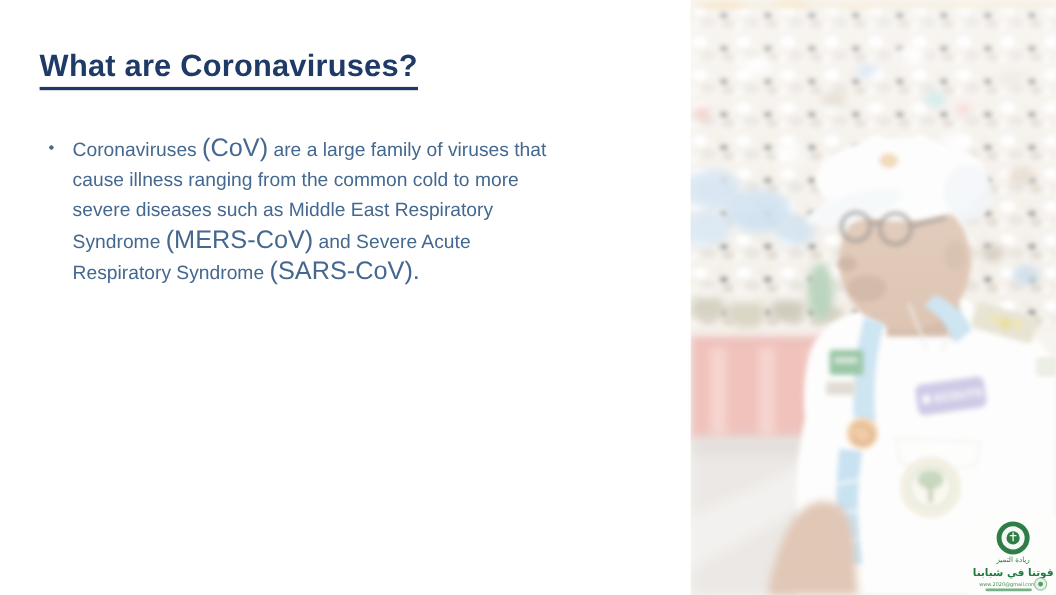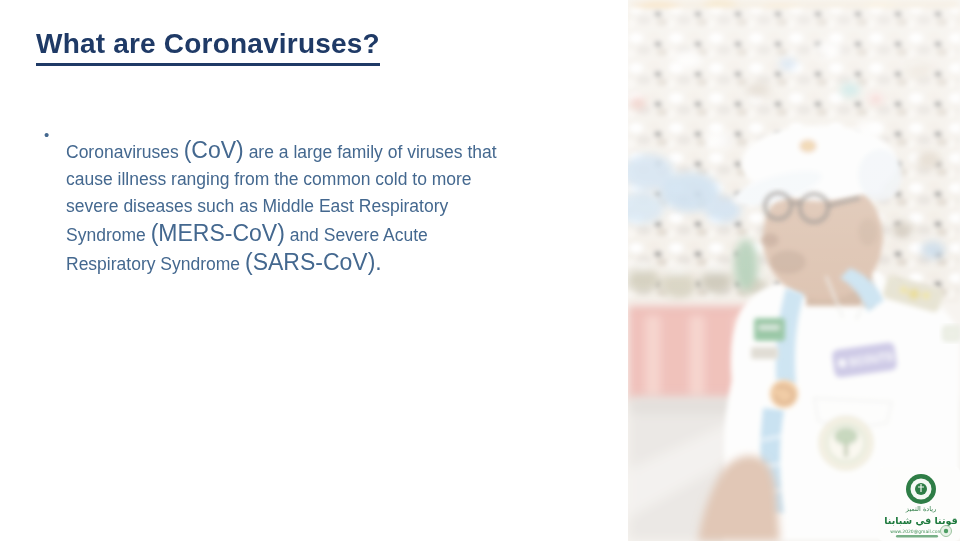--- a/index.html
+++ b/index.html
@@ -1,24 +1,24 @@
 <!DOCTYPE html>
 <html><head>
 <meta charset="utf-8">
 <style>
   html,body{margin:0;padding:0;background:#ffffff;}
   .slide{position:relative;width:960px;height:541px;background:#ffffff;overflow:hidden;
          font-family:"Liberation Sans","DejaVu Sans",sans-serif;}
   
-  .title{position:absolute;left:36px;top:28px;}
+  .title{position:absolute;left:36px;top:44px;}
   .title h1{display:inline-block;margin:0;font-size:28px;font-weight:bold;color:#1f3a66;
             letter-spacing:0.2px;border-bottom:3px solid #1f3a66;padding-bottom:3px;}
   .bullet{position:absolute;left:44px;top:121px;width:478px;display:flex;}
   .bullet .marker{flex:0 0 22px;color:#44688f;font-size:15px;line-height:27px;text-align:left;}
-  .bullet .btext{flex:1;color:#44688f;font-size:17.5px;line-height:27px;margin-top:16px;}
+  .bullet .btext{flex:1;color:#44688f;font-size:17.5px;line-height:27px;}
   .seg{line-height:27px;}
   .seg.big{font-size:23px;line-height:27px;}
   
   .photo{position:absolute;left:628px;top:0;width:356px;height:541px;}
   .photo svg{display:block;}
   .scouts-label{font-family:"Liberation Sans",sans-serif;font-weight:bold;font-size:10px;fill:#ffffff;letter-spacing:0.5px;}
   .logo-ar-small{font-family:"DejaVu Sans",sans-serif;font-size:6.5px;fill:#2e7d46;}
   .logo-ar-big{font-family:"DejaVu Sans",sans-serif;font-size:9.5px;font-weight:bold;fill:#1e7a3e;}
   .logo-tiny{font-family:"DejaVu Sans",sans-serif;font-size:4.5px;fill:#3f8f55;}
 </style>

